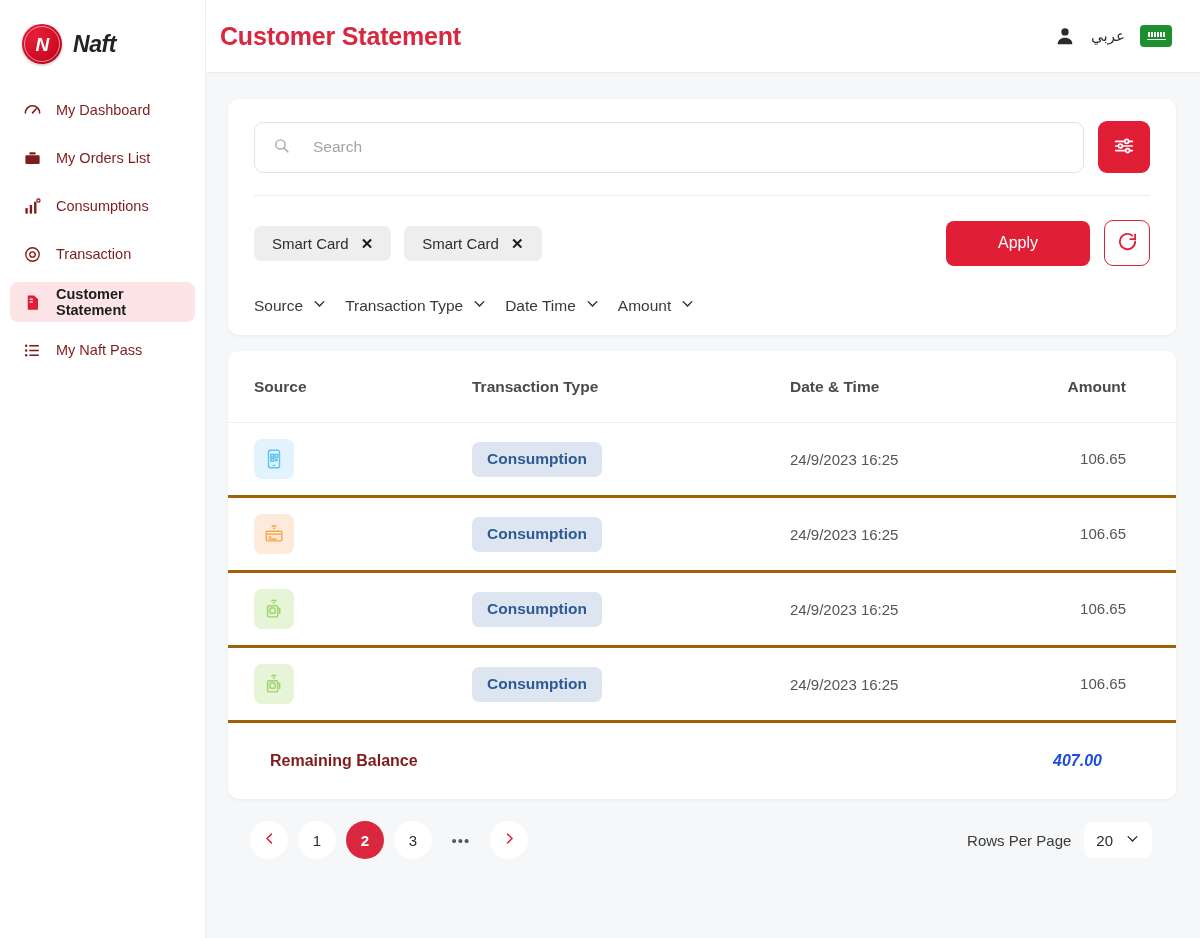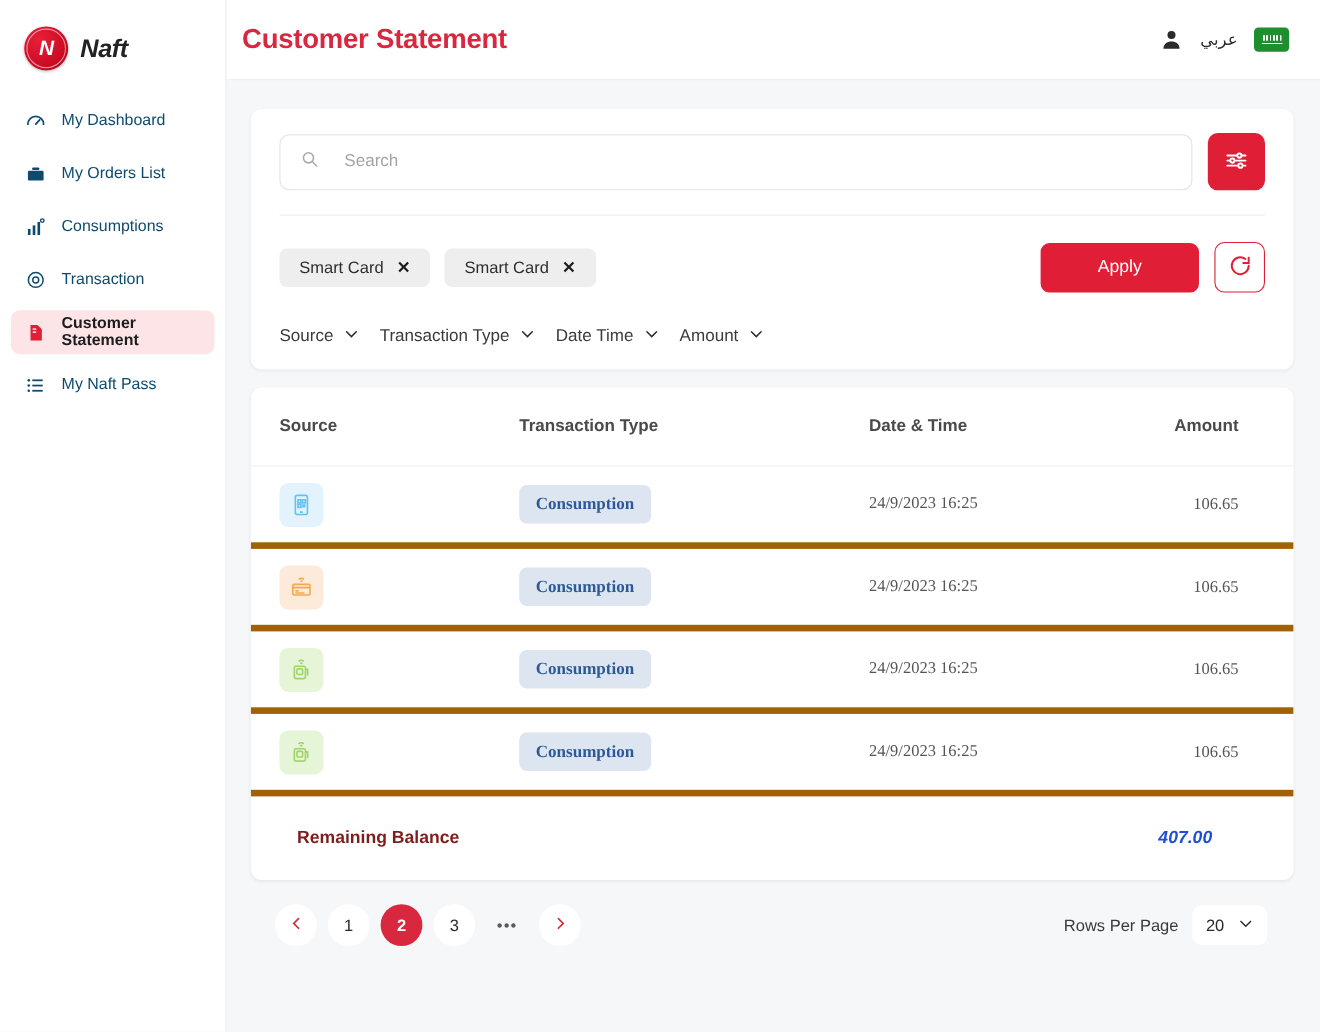--- a/index.html
+++ b/index.html
@@ -43,21 +43,21 @@
   .brand-name {
     font-size: 23px; font-weight: 700; font-style: italic; color: #232323;
     letter-spacing: -.4px;
   }
 
   .nav { margin-top: 26px; padding: 0 10px; }
   .nav-item {
     display: flex; align-items: center; gap: 14px;
     height: 40px; padding: 0 12px; margin-bottom: 8px;
     border-radius: 8px; cursor: pointer;
-    color: #0c4a6e; font-size: 14.5px;
+    color: #7f1d1d; font-size: 14.5px;
   }
   .nav-item .ic { width: 20px; height: 20px; flex: 0 0 20px; display:flex; align-items:center; justify-content:center; }
   .nav-item .ic svg { display: block; }
   .nav-item.active { background: #fce4e7; color: #1d1d1d; font-weight: 600; }
   .nav-item.active .ic svg { color: #e01f37; }
 
   
   .main { flex: 1 1 auto; height: 938px; background: #f6f7f9; display: flex; flex-direction: column; }
   .topbar {
     height: 73px; background: #ffffff; border-bottom: 1px solid #ececec;
@@ -124,21 +124,21 @@
   }
 
   
   .table-card { margin-top: 16px; overflow: hidden; }
   .trow {
     display: flex; align-items: center;
     padding: 0 26px;
   }
   .thead { height: 72px; border-bottom: 1px solid #f0f0f0; }
   .thead .cell { font-size: 15.5px; font-weight: 700; color: #4a4a4a; }
-  .tbody-row { height: 75px; border-bottom: 6px solid #a16207; font-family: Liberation Serif, serif; }
+  .tbody-row { height: 75px; border-bottom: 3px solid #a16207; }
   .c-source { flex: 0 0 218px; }
   .c-type   { flex: 0 0 318px; }
   .c-date   { flex: 0 0 230px; }
   .c-amount { flex: 1 1 auto; text-align: right; }
   .src-icon {
     width: 40px; height: 40px; border-radius: 8px;
     display: flex; align-items: center; justify-content: center;
   }
   .badge {
     display: inline-flex; align-items: center; justify-content: center;

